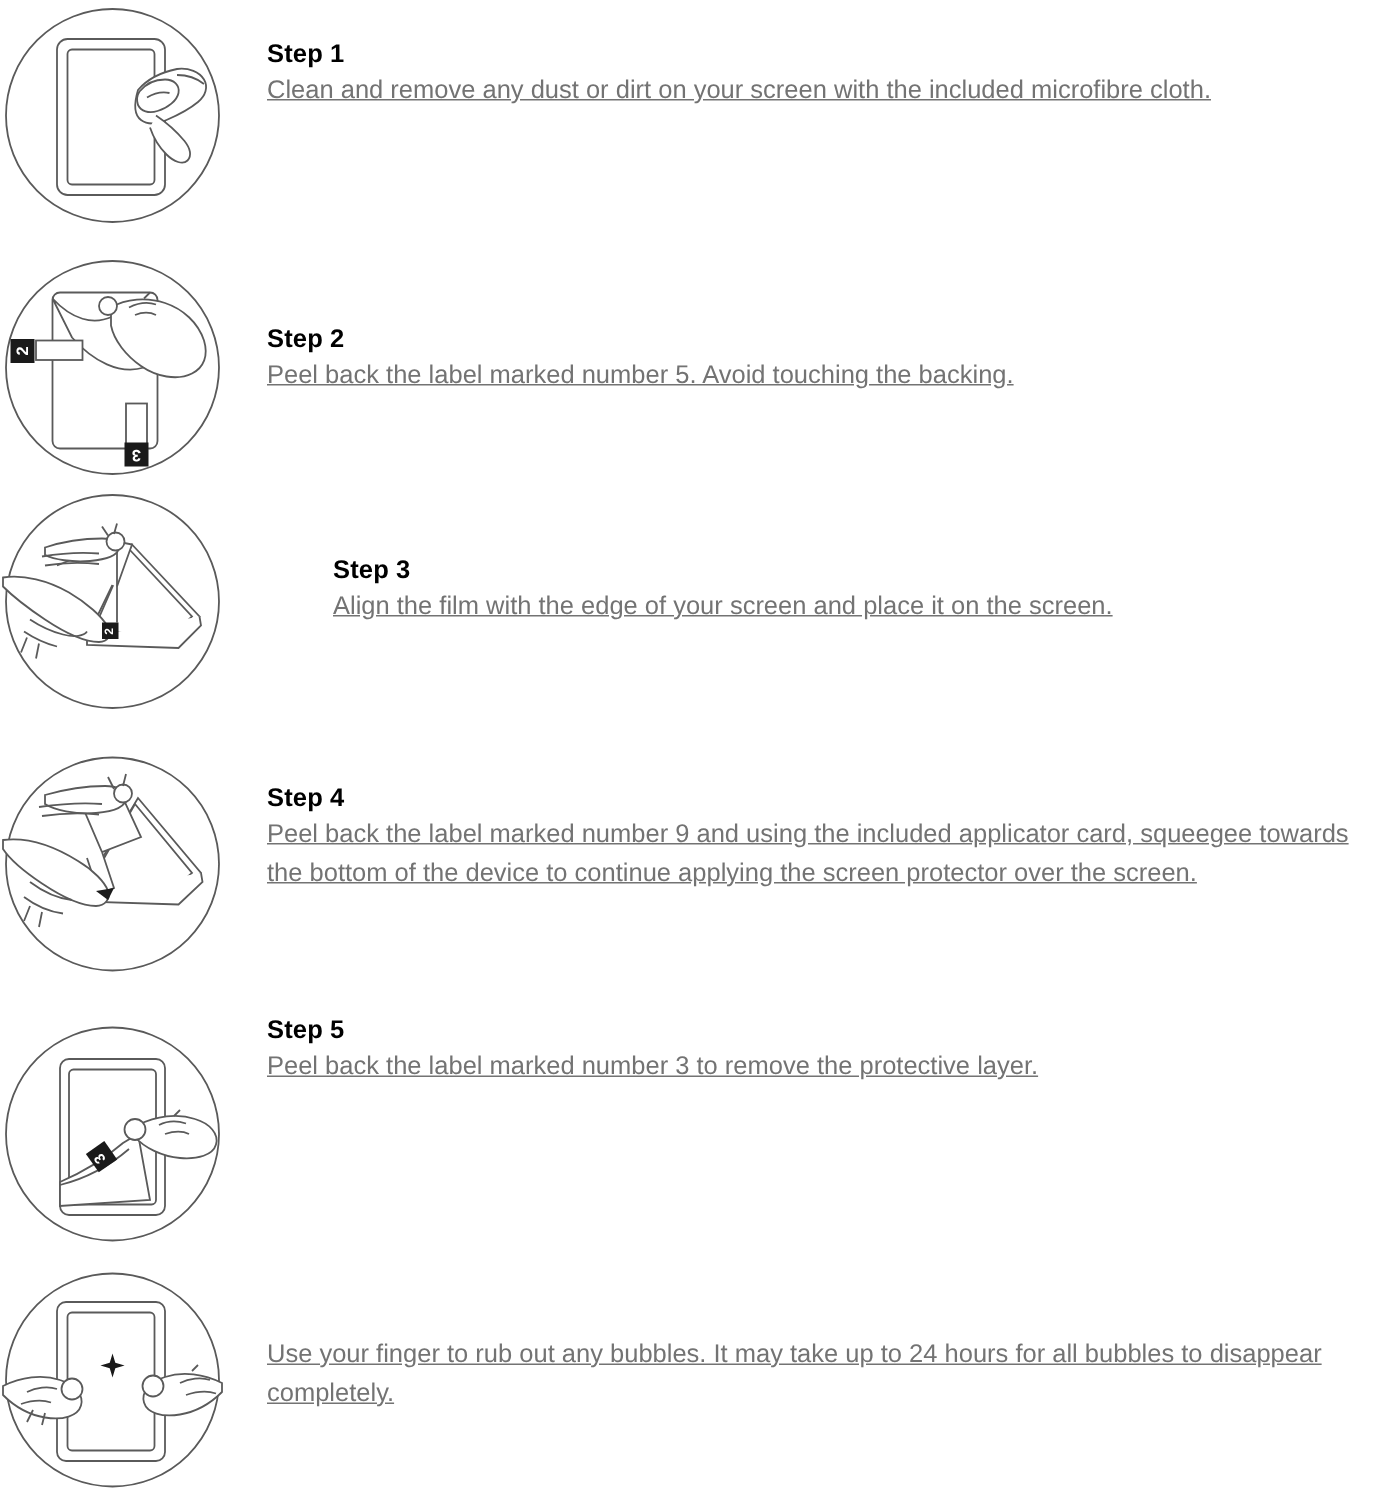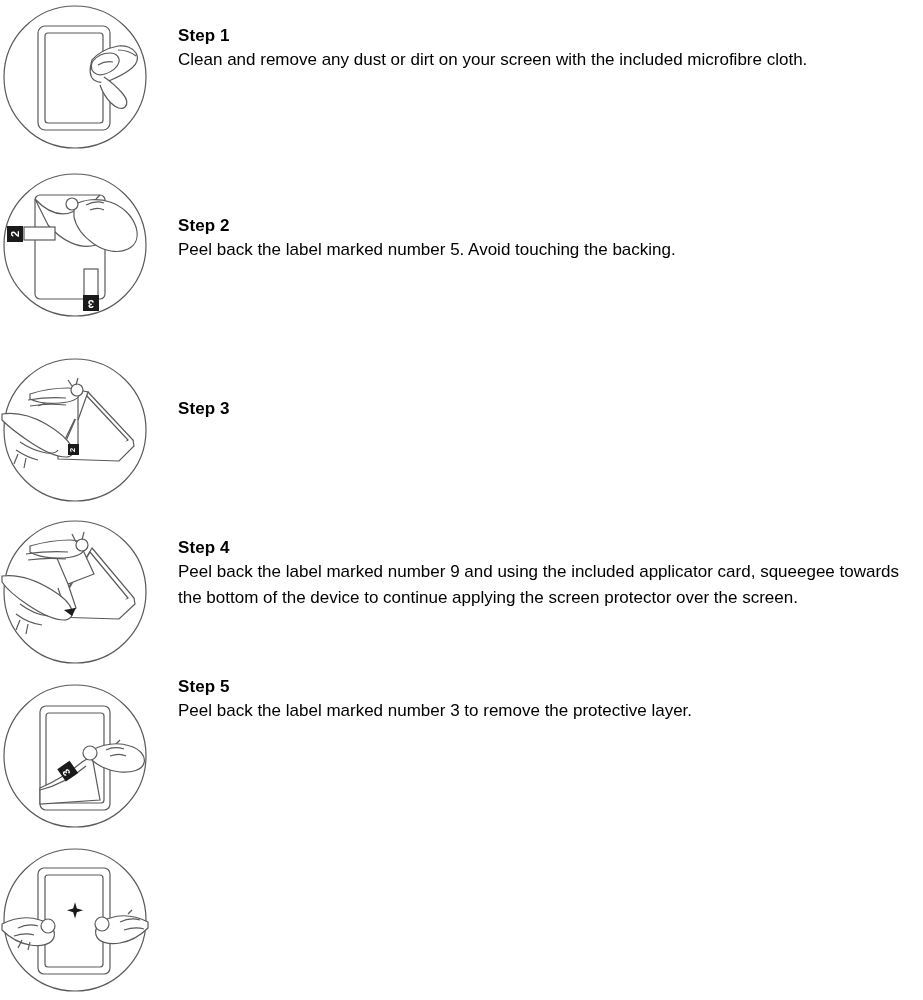--- a/index.html
+++ b/index.html
@@ -48,30 +48,31 @@
     line-height: 22px;
     margin: 0;
     letter-spacing: 0.1px;
     color: #000;
   }
   .step-body {
     font-size: 17px;
     font-weight: normal;
     line-height: 26px;
     margin: 0;
-    color: #000000;
+    color: #737373;
     max-width: 745px;
     letter-spacing: 0.0px;
+    text-decoration: underline;
   }
 
   
   .row-1 { top: 0px; }
   .row-2 { top: 165px; }
-  .row-3 { top: 350px; }
-  .row-4 { top: 512px; }
+  .row-3 { top: 321px; gap: 44px; }
+  .row-4 { top: 496px; }
   .row-5 { top: 676px; }
   .row-6 { top: 840px; }
 
   .t1 { margin-top: 25px; }
   .t2 { margin-top: 50px; }
   .t3 { margin-top: 48px; }
   .t4 { margin-top: 25px; }
   .t5 { }
   .t6 { margin-top: 50px; }
 
@@ -170,20 +171,21 @@
         <path d="M16 96 C22 100 30 104 38 106" fill="none"></path>
         <path d="M18 100 L14 110" fill="none"></path>
         <path d="M26 104 L24 114" fill="none"></path>
 
         <rect x="68" y="90" width="11" height="11" fill="#1a1a1a" stroke="none"></rect>
         <text x="73" y="96" fill="#ffffff" stroke="none" font-family="Liberation Sans, sans-serif" font-size="8" font-weight="bold" text-anchor="middle" dominant-baseline="middle" transform="rotate(-90 73 96)">2</text>
       </svg>
     </div>
     <div class="step-text t3">
       <div class="step-title">Step 3</div>
+      <div class="step-body">Align the film with the edge of your screen and place it on the screen.</div>
     </div>
   </div>
 
   <div class="step-row row-4">
     <div class="step-illustration i4">
       <svg width="160" height="155" viewBox="0 0 160 155" fill="none" stroke="#5a5a5a" stroke-width="1.2">
         <circle cx="75" cy="76" r="71" fill="#fff"></circle>
 
         <path d="M92 32 L134 82 L118 98 L54 96 Z" fill="#fff"></path>
         <path d="M90 36 L128 82 L114 94 L58 92 Z" fill="#fff"></path>
@@ -264,16 +266,17 @@
                  C132 97 142 90 148 84 Z" fill="#fff"></path>
         <circle cx="102" cy="80" r="7" fill="#fff"></circle>
         <path d="M120 78 C126 75 134 74 140 76" fill="none"></path>
         <path d="M124 86 C130 84 138 83 144 85" fill="none"></path>
         <path d="M128 70 L132 66" fill="none"></path>
 
         <path d="M75 64 L78 74 L88 77 L78 80 L75 90 L72 80 L62 77 L72 74 Z" fill="#1a1a1a" stroke="none" transform="scale(0.62) translate(46 30)"></path>
       </svg>
     </div>
     <div class="step-text t6">
+      <div class="step-body">Use your finger to rub out any bubbles. It may take up to 24 hours for all bubbles to disappear completely.</div>
     </div>
   </div>
 
 </div>
 
 </body></html>

